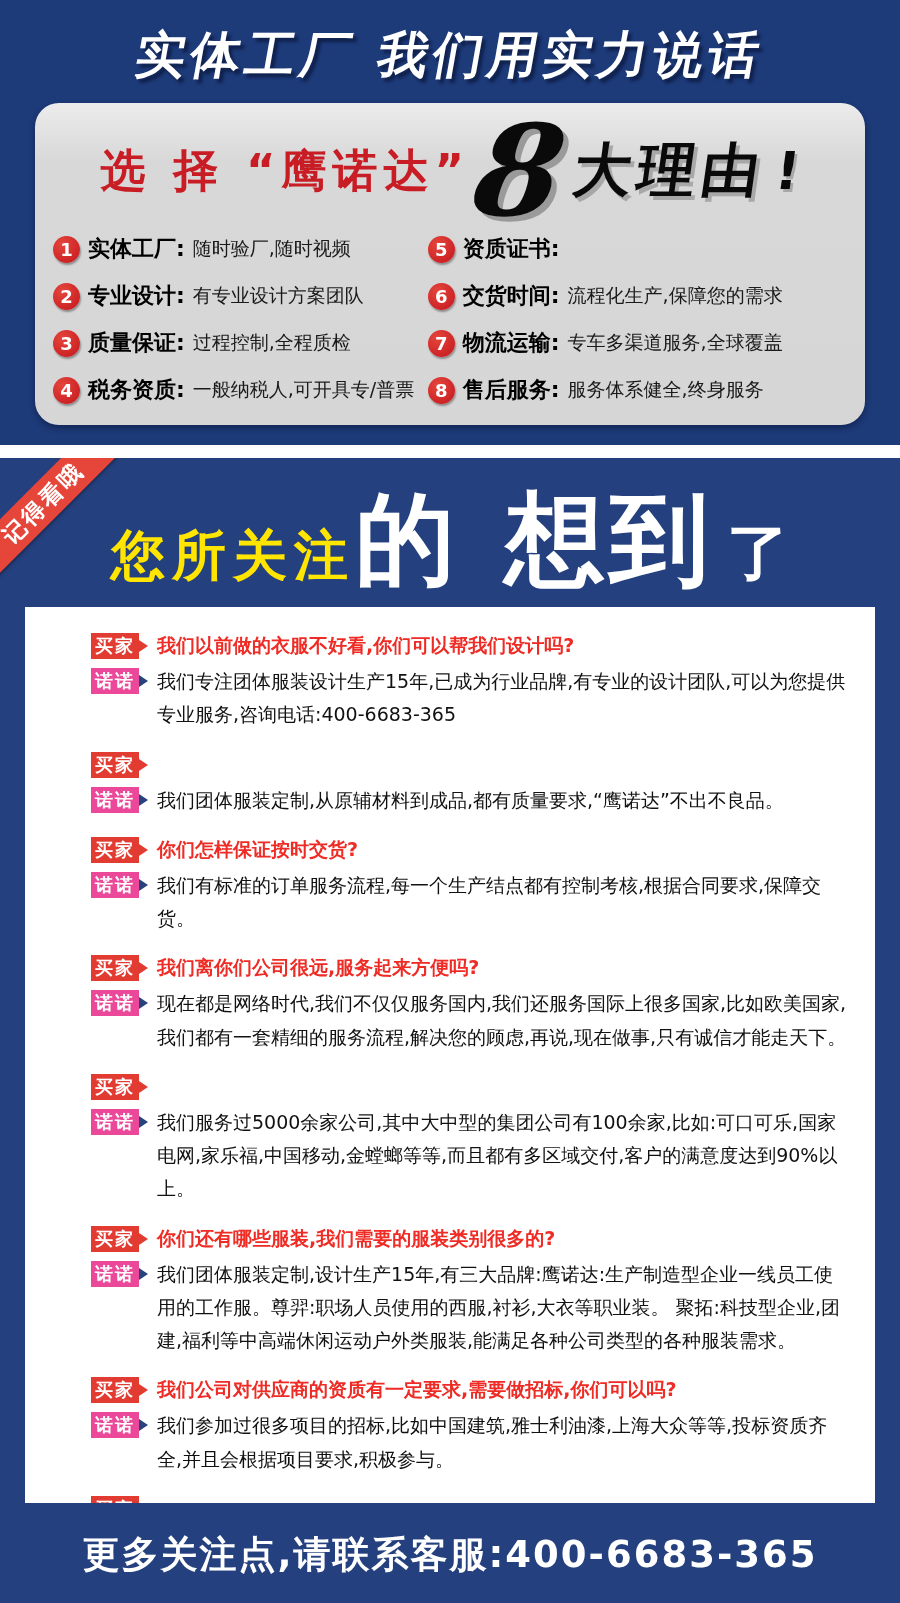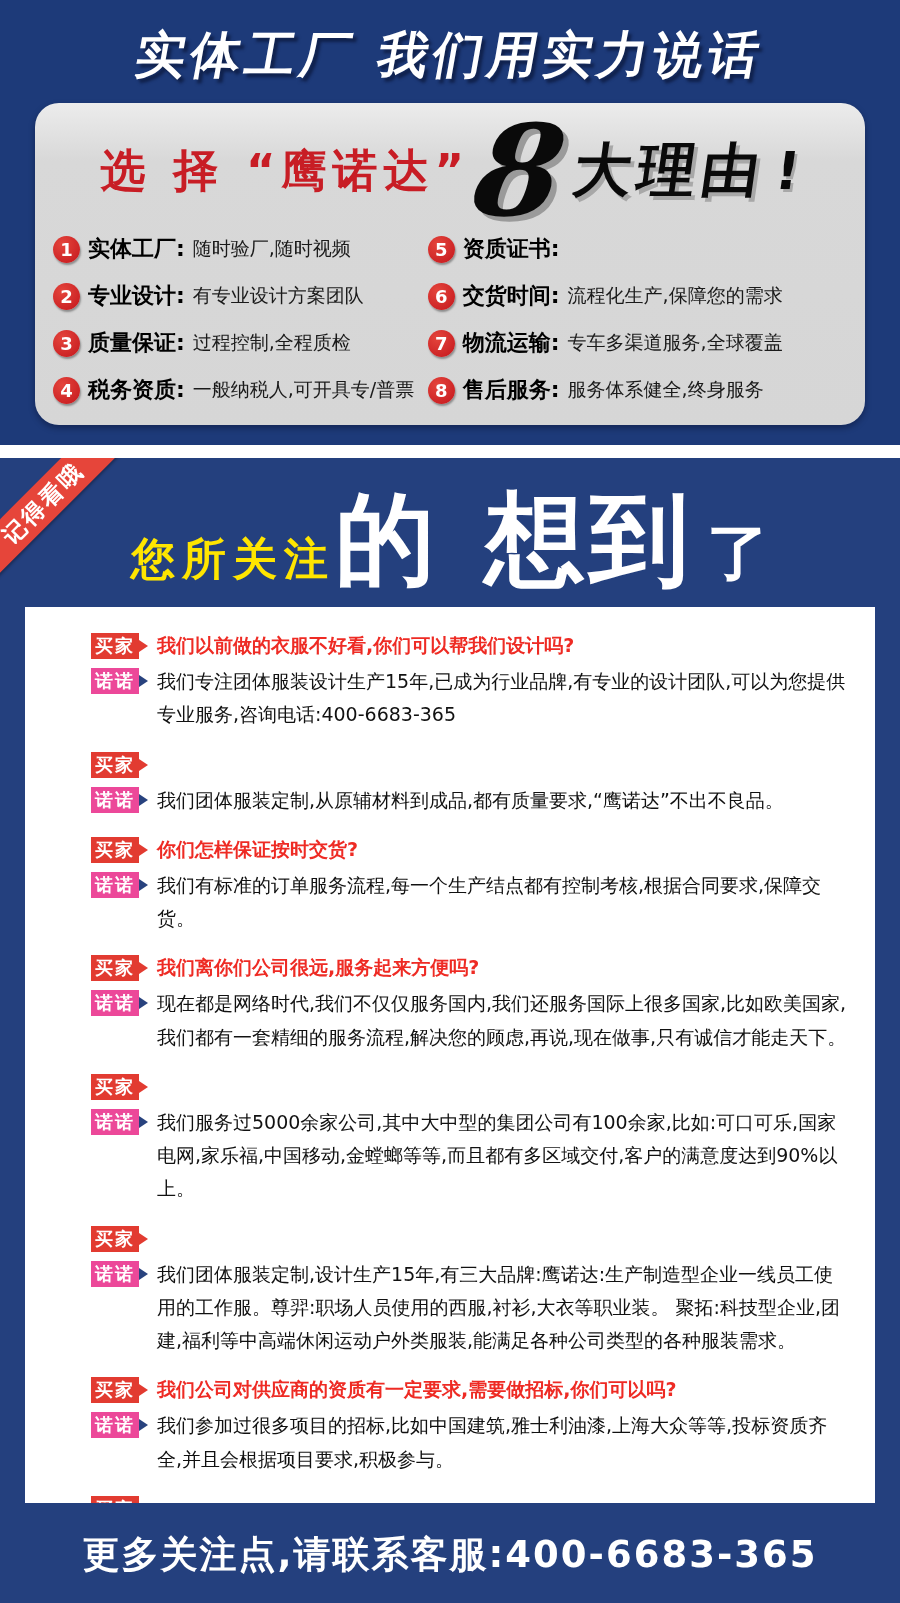--- a/index.html
+++ b/index.html
@@ -50,21 +50,21 @@
   
   .section-mid { position:relative; height:1145px; background:#24407e; overflow:hidden; }
   .ribbon {
     position:absolute; top:26px; left:-62px; width:210px; height:38px;
     background:#e6453a; transform:rotate(-45deg);
     display:flex; align-items:center; justify-content:center;
     color:#fff; font-weight:bold; font-size:23px; letter-spacing:3px;
     box-shadow:0 2px 3px rgba(0,0,0,.3);
   }
   .headline { padding-top:34px; display:flex; justify-content:center; align-items:baseline; white-space:nowrap; }
-  .hl-yellow { color:#ffe500; font-weight:900; font-size:44px; letter-spacing:7px; }
+  .hl-yellow { color:#ffe500; font-weight:900; font-size:54px; letter-spacing:7px; }
   .hl-big-white { color:#ffffff; font-weight:900; font-size:100px; line-height:.95; letter-spacing:4px; }
   .hl-gap { margin-right:46px; }
   .hl-end { color:#ffffff; font-weight:900; font-size:62px; margin-left:14px; }
   
   .qa-panel {
     width:850px; height:896px; margin:12px auto 0; background:#fff;
     padding:26px 18px 0 66px; overflow:hidden;
   }
   .qa-block { margin-bottom:20px; }
   .qa-row { display:flex; gap:18px; }
@@ -216,20 +216,21 @@
       </div>
       <div class="qa-row a">
         <span class="tag tag-answer">诺诺</span>
         <span class="a-text">我们服务过5000余家公司,其中大中型的集团公司有100余家,比如:可口可乐,国家电网,家乐福,中国移动,金螳螂等等,而且都有多区域交付,客户的满意度达到90%以上。</span>
       </div>
     </div>
 
     <div class="qa-block">
       <div class="qa-row q">
         <span class="tag tag-buyer">买家</span>
+        <span class="q-text">你们还有哪些服装,我们需要的服装类别很多的?</span>
       </div>
       <div class="qa-row a">
         <span class="tag tag-answer">诺诺</span>
         <span class="a-text">我们团体服装定制,设计生产15年,有三大品牌:鹰诺达:生产制造型企业一线员工使用的工作服。尊羿:职场人员使用的西服,衬衫,大衣等职业装。 聚拓:科技型企业,团建,福利等中高端休闲运动户外类服装,能满足各种公司类型的各种服装需求。</span>
       </div>
     </div>
 
     <div class="qa-block">
       <div class="qa-row q">
         <span class="tag tag-buyer">买家</span>

